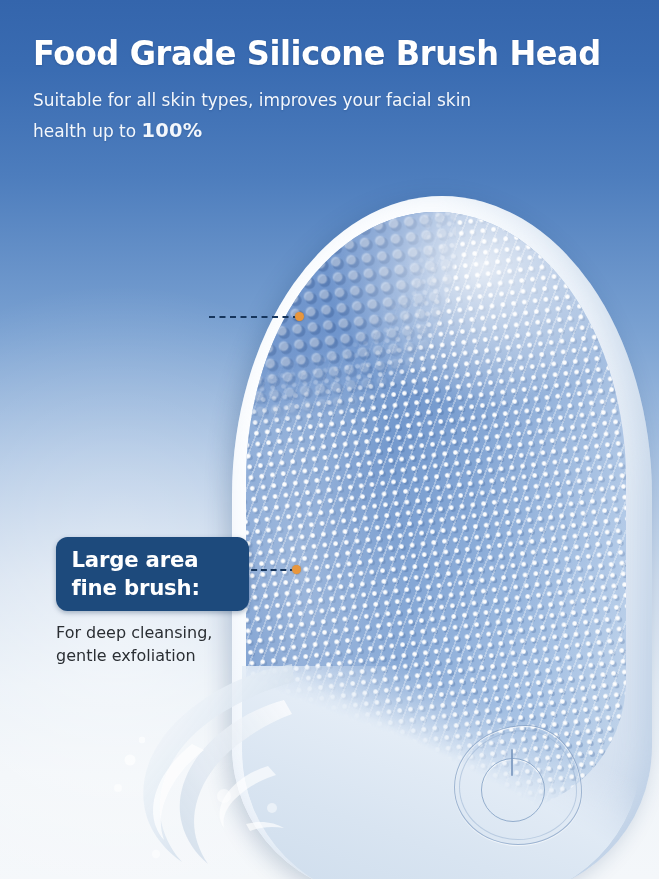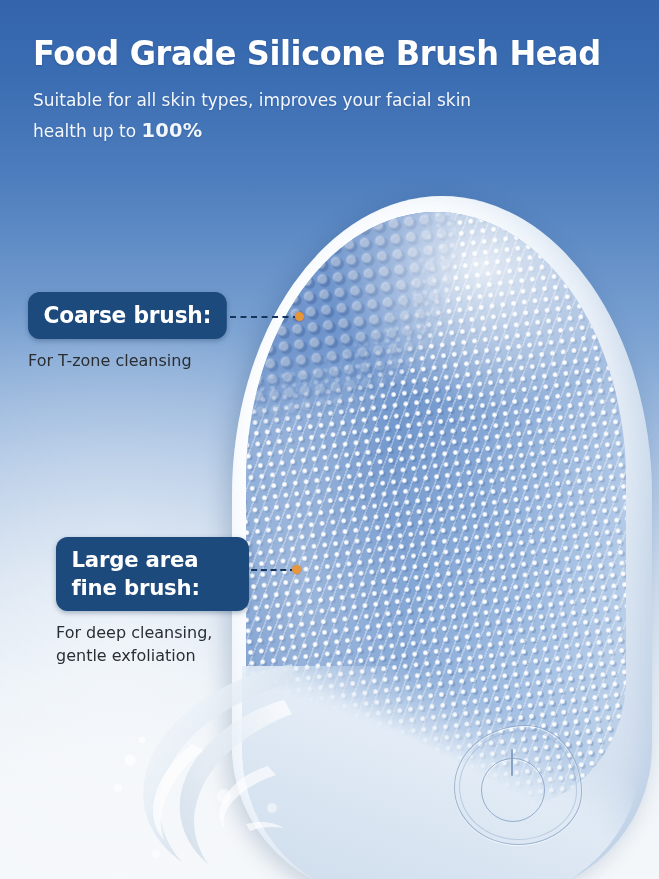--- a/index.html
+++ b/index.html
@@ -369,24 +369,20 @@
     <circle cx="22" cy="140" r="4" fill="#ffffff" opacity="0.62"></circle>
     <circle cx="46" cy="92" r="3.2" fill="#ffffff" opacity="0.66"></circle>
     <circle cx="128" cy="148" r="7" fill="#ffffff" opacity="0.55"></circle>
     <circle cx="176" cy="160" r="5" fill="#ffffff" opacity="0.5"></circle>
     <circle cx="60" cy="206" r="4.2" fill="#ffffff" opacity="0.55"></circle>
   </svg>
 
   <div class="leader" id="leader-coarse"></div>
   <div class="leader-dot" id="dot-coarse"></div>
 
-  <div class="callout" id="callout-coarse">
-    <div class="badge">Coarse brush:</div>
-    <div class="desc">For T-zone cleansing</div>
-  </div>
 
   <div class="leader" id="leader-fine"></div>
   <div class="leader-dot" id="dot-fine"></div>
 
   <div class="callout" id="callout-fine">
     <div class="badge">Large area fine brush:</div>
     <div class="desc">For deep cleansing,
 gentle exfoliation</div>
   </div>
 

